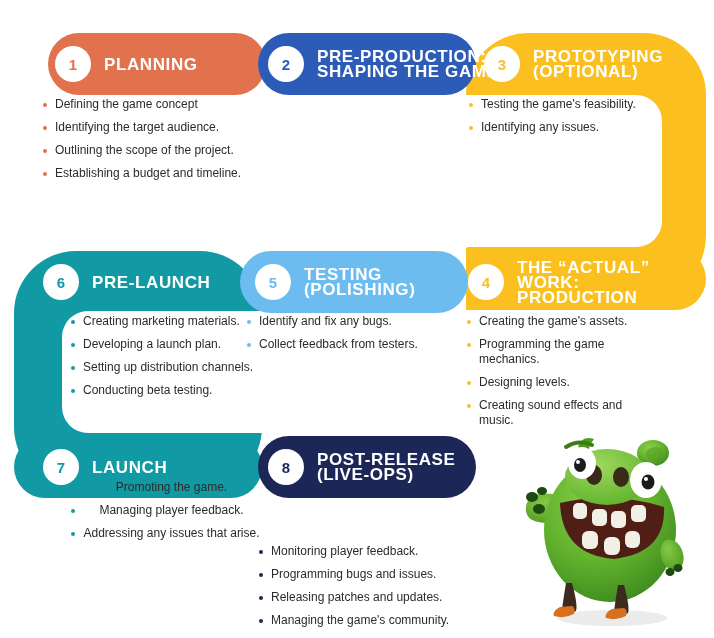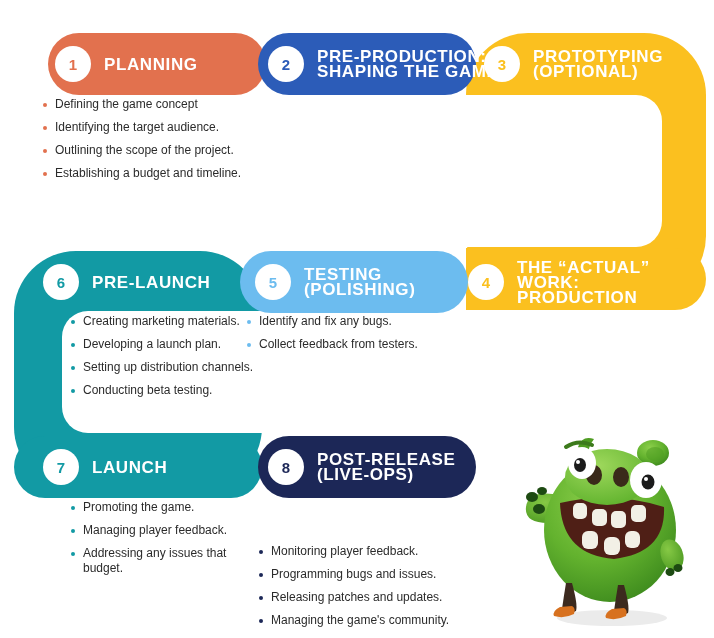--- a/index.html
+++ b/index.html
@@ -138,21 +138,21 @@
   .b-teal:before{background:var(--teal);}
   .b-ltblue:before{background:var(--ltblue);}
   .b-navy:before{background:var(--navy);}
 
   .list1{left:42px;top:97px;width:212px;}
   .list2{left:258px;top:97px;width:200px;}
   .list3{left:468px;top:97px;width:185px;}
   .list6{left:70px;top:314px;width:190px;}
   .list5{left:246px;top:314px;width:208px;}
   .list4{left:466px;top:314px;width:190px;}
-  .list7{left:70px;top:500px;width:190px;}
+  .list7{left:70px;top:480px;width:190px;text-align:center;}
   .list8{left:258px;top:500px;width:200px;margin-top:44px;}
 
   
   .pig{
     position:absolute;
     left:520px;top:425px;
     width:182px;height:205px;
   }
 </style>
 </head>
@@ -225,20 +225,42 @@
       <div class="li b-orange">
         <span>Identifying the target audience.</span>
       </div>
       <div class="li b-orange">
         <span>Outlining the scope of the project.</span>
       </div>
       <div class="li b-orange">
         <span>Establishing a budget and timeline.</span>
       </div>
     </div>
+  <div class="list list3">
+      <div class="li b-yellow">
+        <span>Testing the game's feasibility.</span>
+      </div>
+      <div class="li b-yellow">
+        <span>Identifying any issues.</span>
+      </div>
+    </div>
+  <div class="list list4">
+      <div class="li b-yellow">
+        <span>Creating the game's assets.</span>
+      </div>
+      <div class="li b-yellow">
+        <span>Programming the game mechanics.</span>
+      </div>
+      <div class="li b-yellow">
+        <span>Designing levels.</span>
+      </div>
+      <div class="li b-yellow">
+        <span>Creating sound effects and music.</span>
+      </div>
+    </div>
   <div class="list list5">
       <div class="li b-ltblue">
         <span>Identify and fix any bugs.</span>
       </div>
       <div class="li b-ltblue">
         <span>Collect feedback from testers.</span>
       </div>
     </div>
   <div class="list list6">
       <div class="li b-teal">
@@ -255,21 +277,21 @@
       </div>
     </div>
   <div class="list list7">
       <div class="li b-teal">
         <span>Promoting the game.</span>
       </div>
       <div class="li b-teal">
         <span>Managing player feedback.</span>
       </div>
       <div class="li b-teal">
-        <span>Addressing any issues that budget.</span>
+        <span>Addressing any issues that arise.</span>
       </div>
     </div>
   <div class="list list8">
       <div class="li b-navy">
         <span>Monitoring player feedback.</span>
       </div>
       <div class="li b-navy">
         <span>Programming bugs and issues.</span>
       </div>
       <div class="li b-navy">

